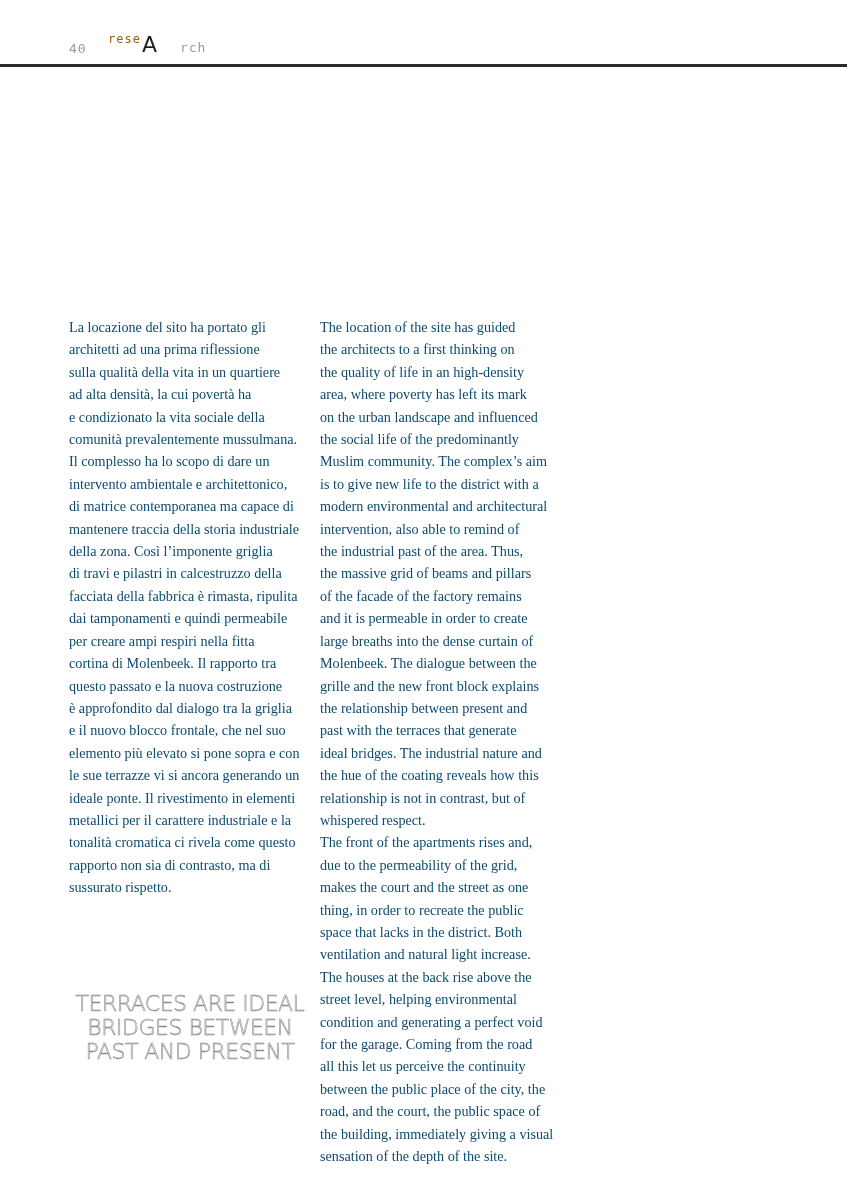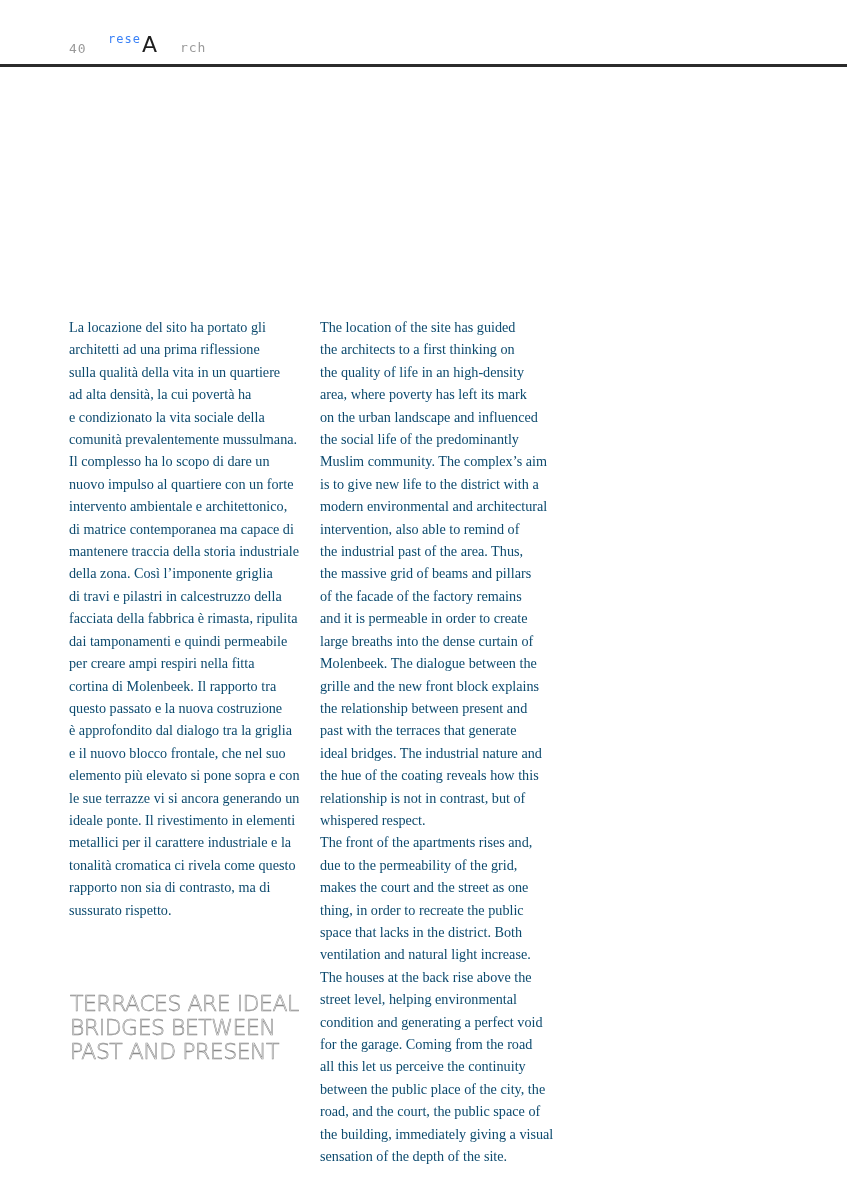--- a/index.html
+++ b/index.html
@@ -33,21 +33,21 @@
     }
     .brand {
       position: absolute;
       left: 108px;
       top: 32px;
       font-family: "DejaVu Sans", sans-serif;
       white-space: nowrap;
     }
     .brand .pre {
       font-size: 12px;
-      color: #3b82f6;
+      color: #a16207;
       letter-spacing: 1px;
       vertical-align: 9px;
       font-family: "DejaVu Sans Mono", monospace;
     }
     .brand .cap {
       font-size: 22px;
       color: #1e1e1e;
       margin-left: 1px;
     }
     .brand .post {
@@ -91,20 +91,21 @@
       top: 992px;
       width: 240px;
       font-family: "DejaVu Sans", sans-serif;
       font-weight: 200;
       font-size: 22px;
       line-height: 24px;
       letter-spacing: -0.5px;
       color: transparent;
       -webkit-text-stroke: 0.6px #8a8a8a;
       text-transform: uppercase;
+      text-align: center;
     }
     .pull-quote .line {
       white-space: nowrap;
     }
   </style>
 </head>
 <body>
 
 <div class="header">
   <span class="page-number">40</span>
@@ -115,21 +116,20 @@
 </div>
 
 <div class="col col-it" id="col-it">
     <span class="line">La locazione del sito ha portato gli</span>
     <span class="line">architetti ad una prima riflessione</span>
     <span class="line">sulla qualità della vita in un quartiere</span>
     <span class="line">ad alta densità, la cui povertà ha</span>
     <span class="line">e condizionato la vita sociale della</span>
     <span class="line">comunità prevalentemente mussulmana.</span>
     <span class="line">Il complesso ha lo scopo di dare un</span>
-    <span class="line">nuovo impulso al quartiere con un forte</span>
     <span class="line">intervento ambientale e architettonico,</span>
     <span class="line">di matrice contemporanea ma capace di</span>
     <span class="line">mantenere traccia della storia industriale</span>
     <span class="line">della zona. Così l’imponente griglia</span>
     <span class="line">di travi e pilastri in calcestruzzo della</span>
     <span class="line">facciata della fabbrica è rimasta, ripulita</span>
     <span class="line">dai tamponamenti e quindi permeabile</span>
     <span class="line">per creare ampi respiri nella fitta</span>
     <span class="line">cortina di Molenbeek. Il rapporto tra</span>
     <span class="line">questo passato e la nuova costruzione</span>

